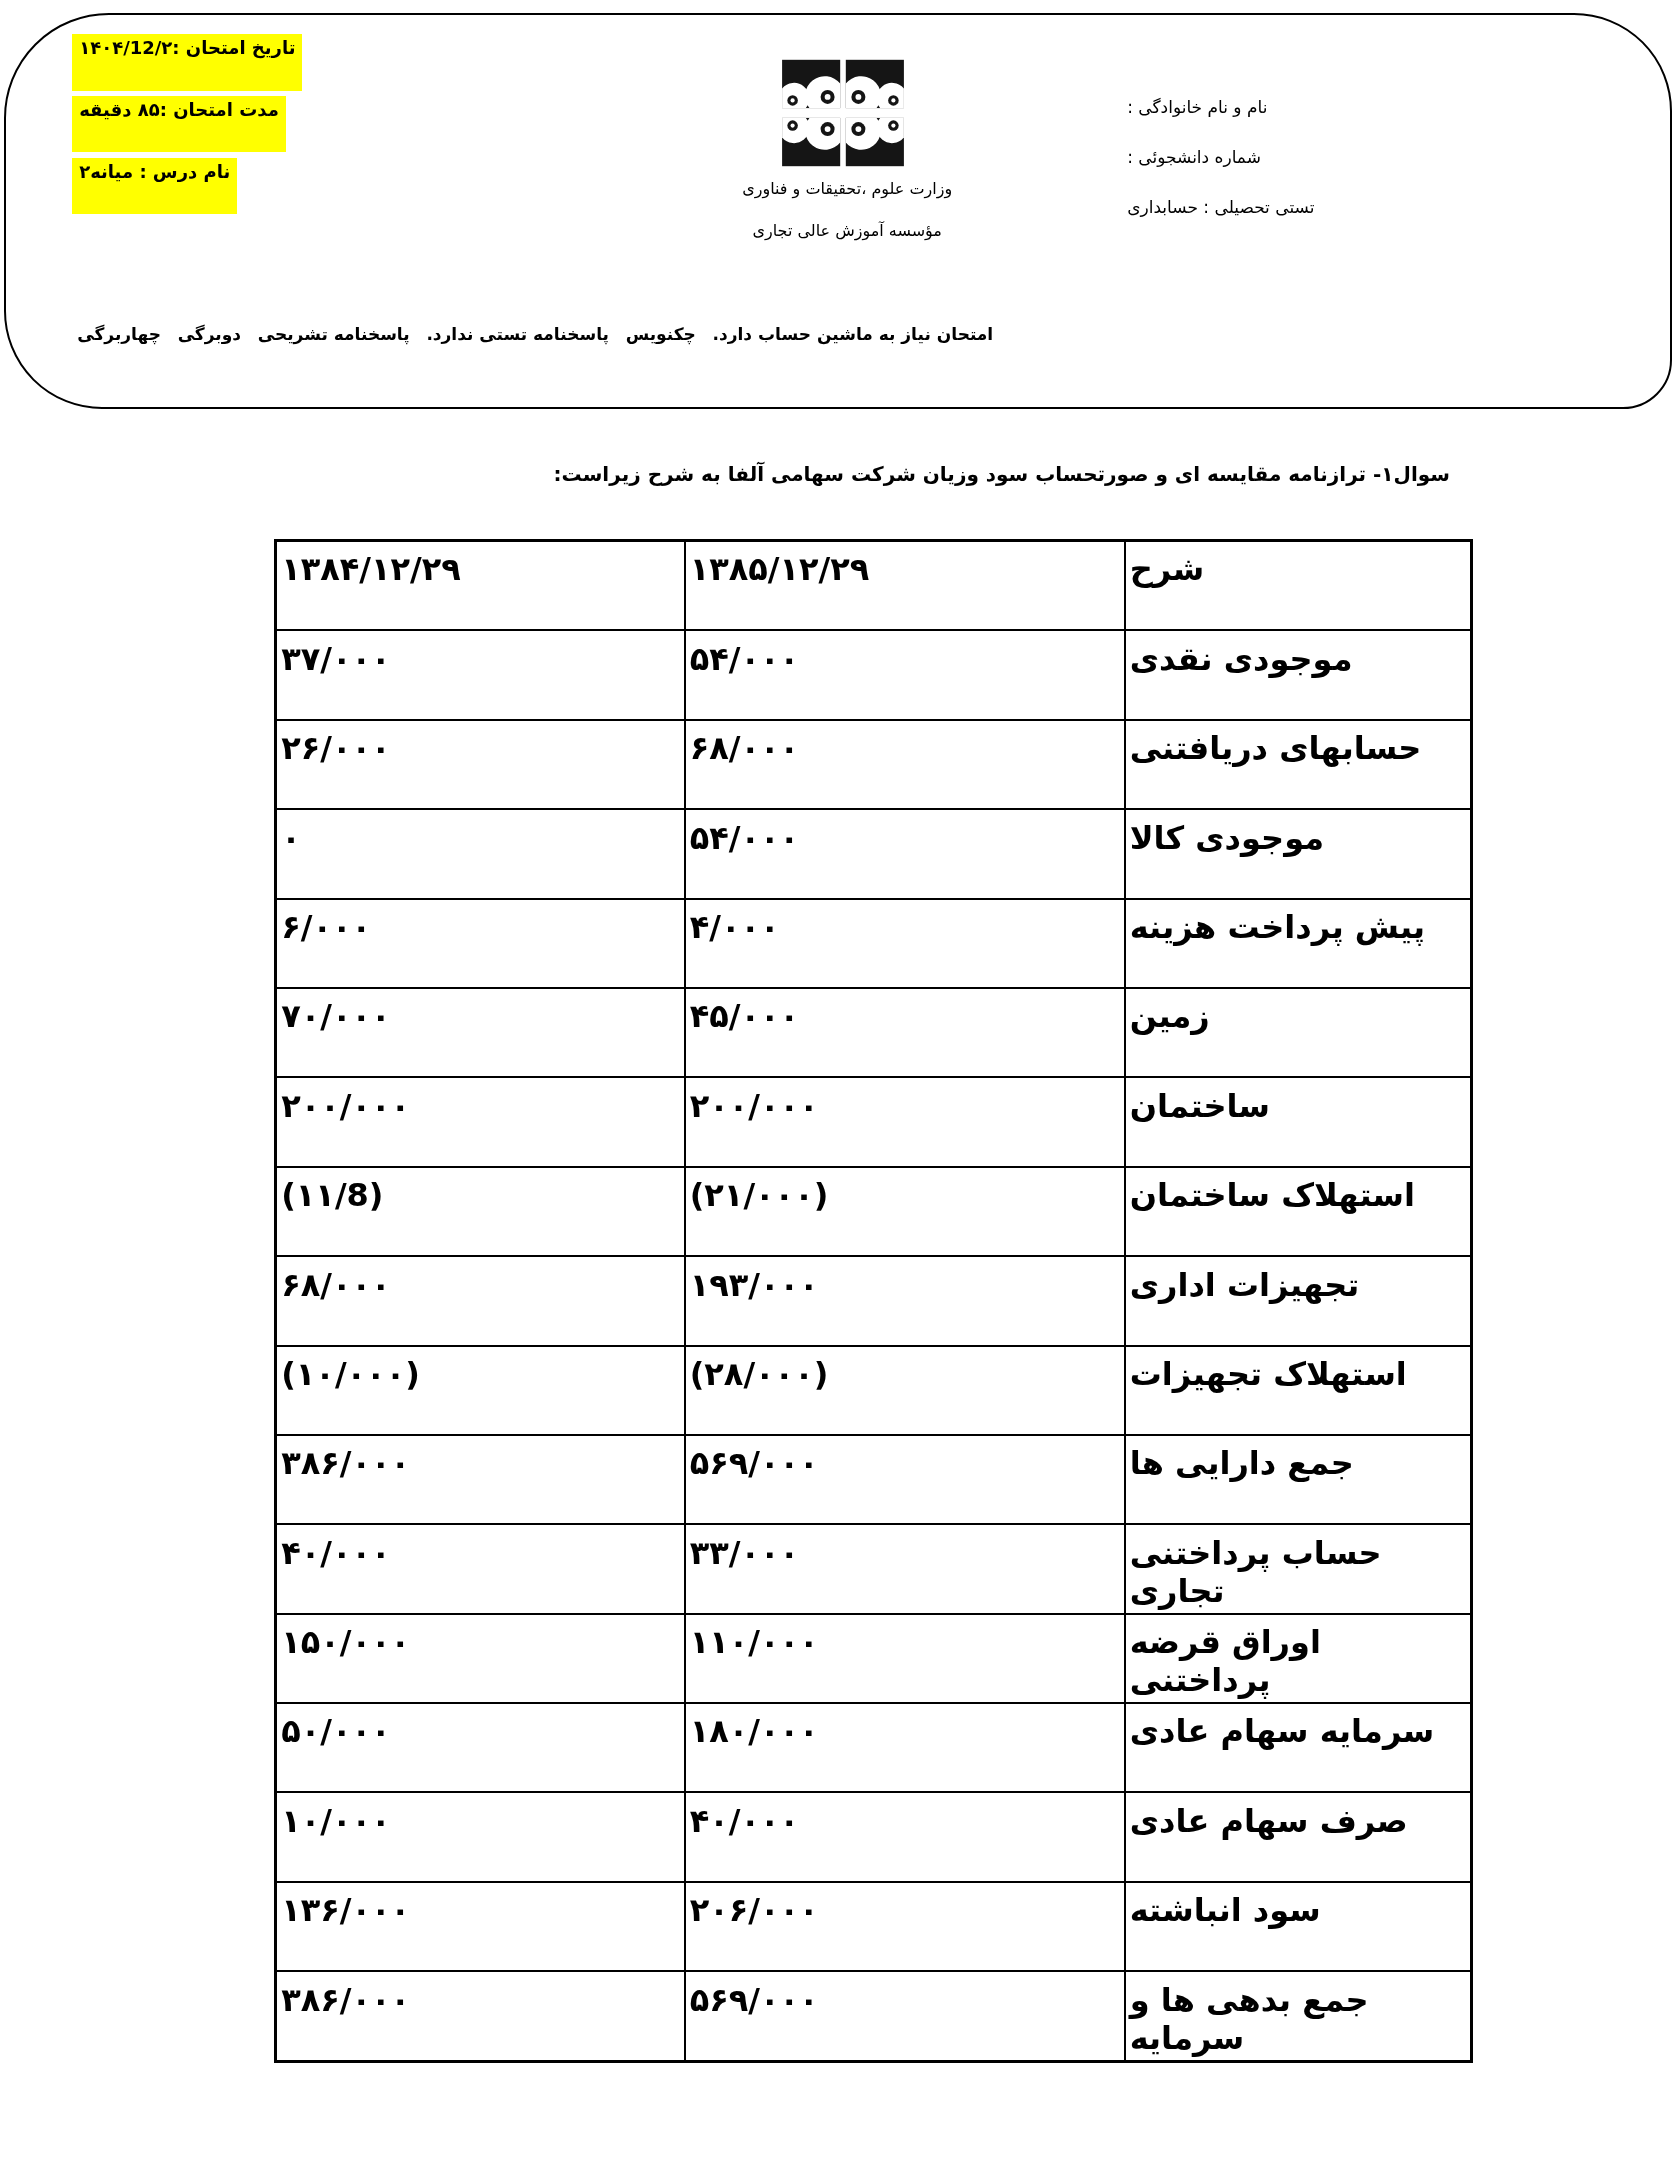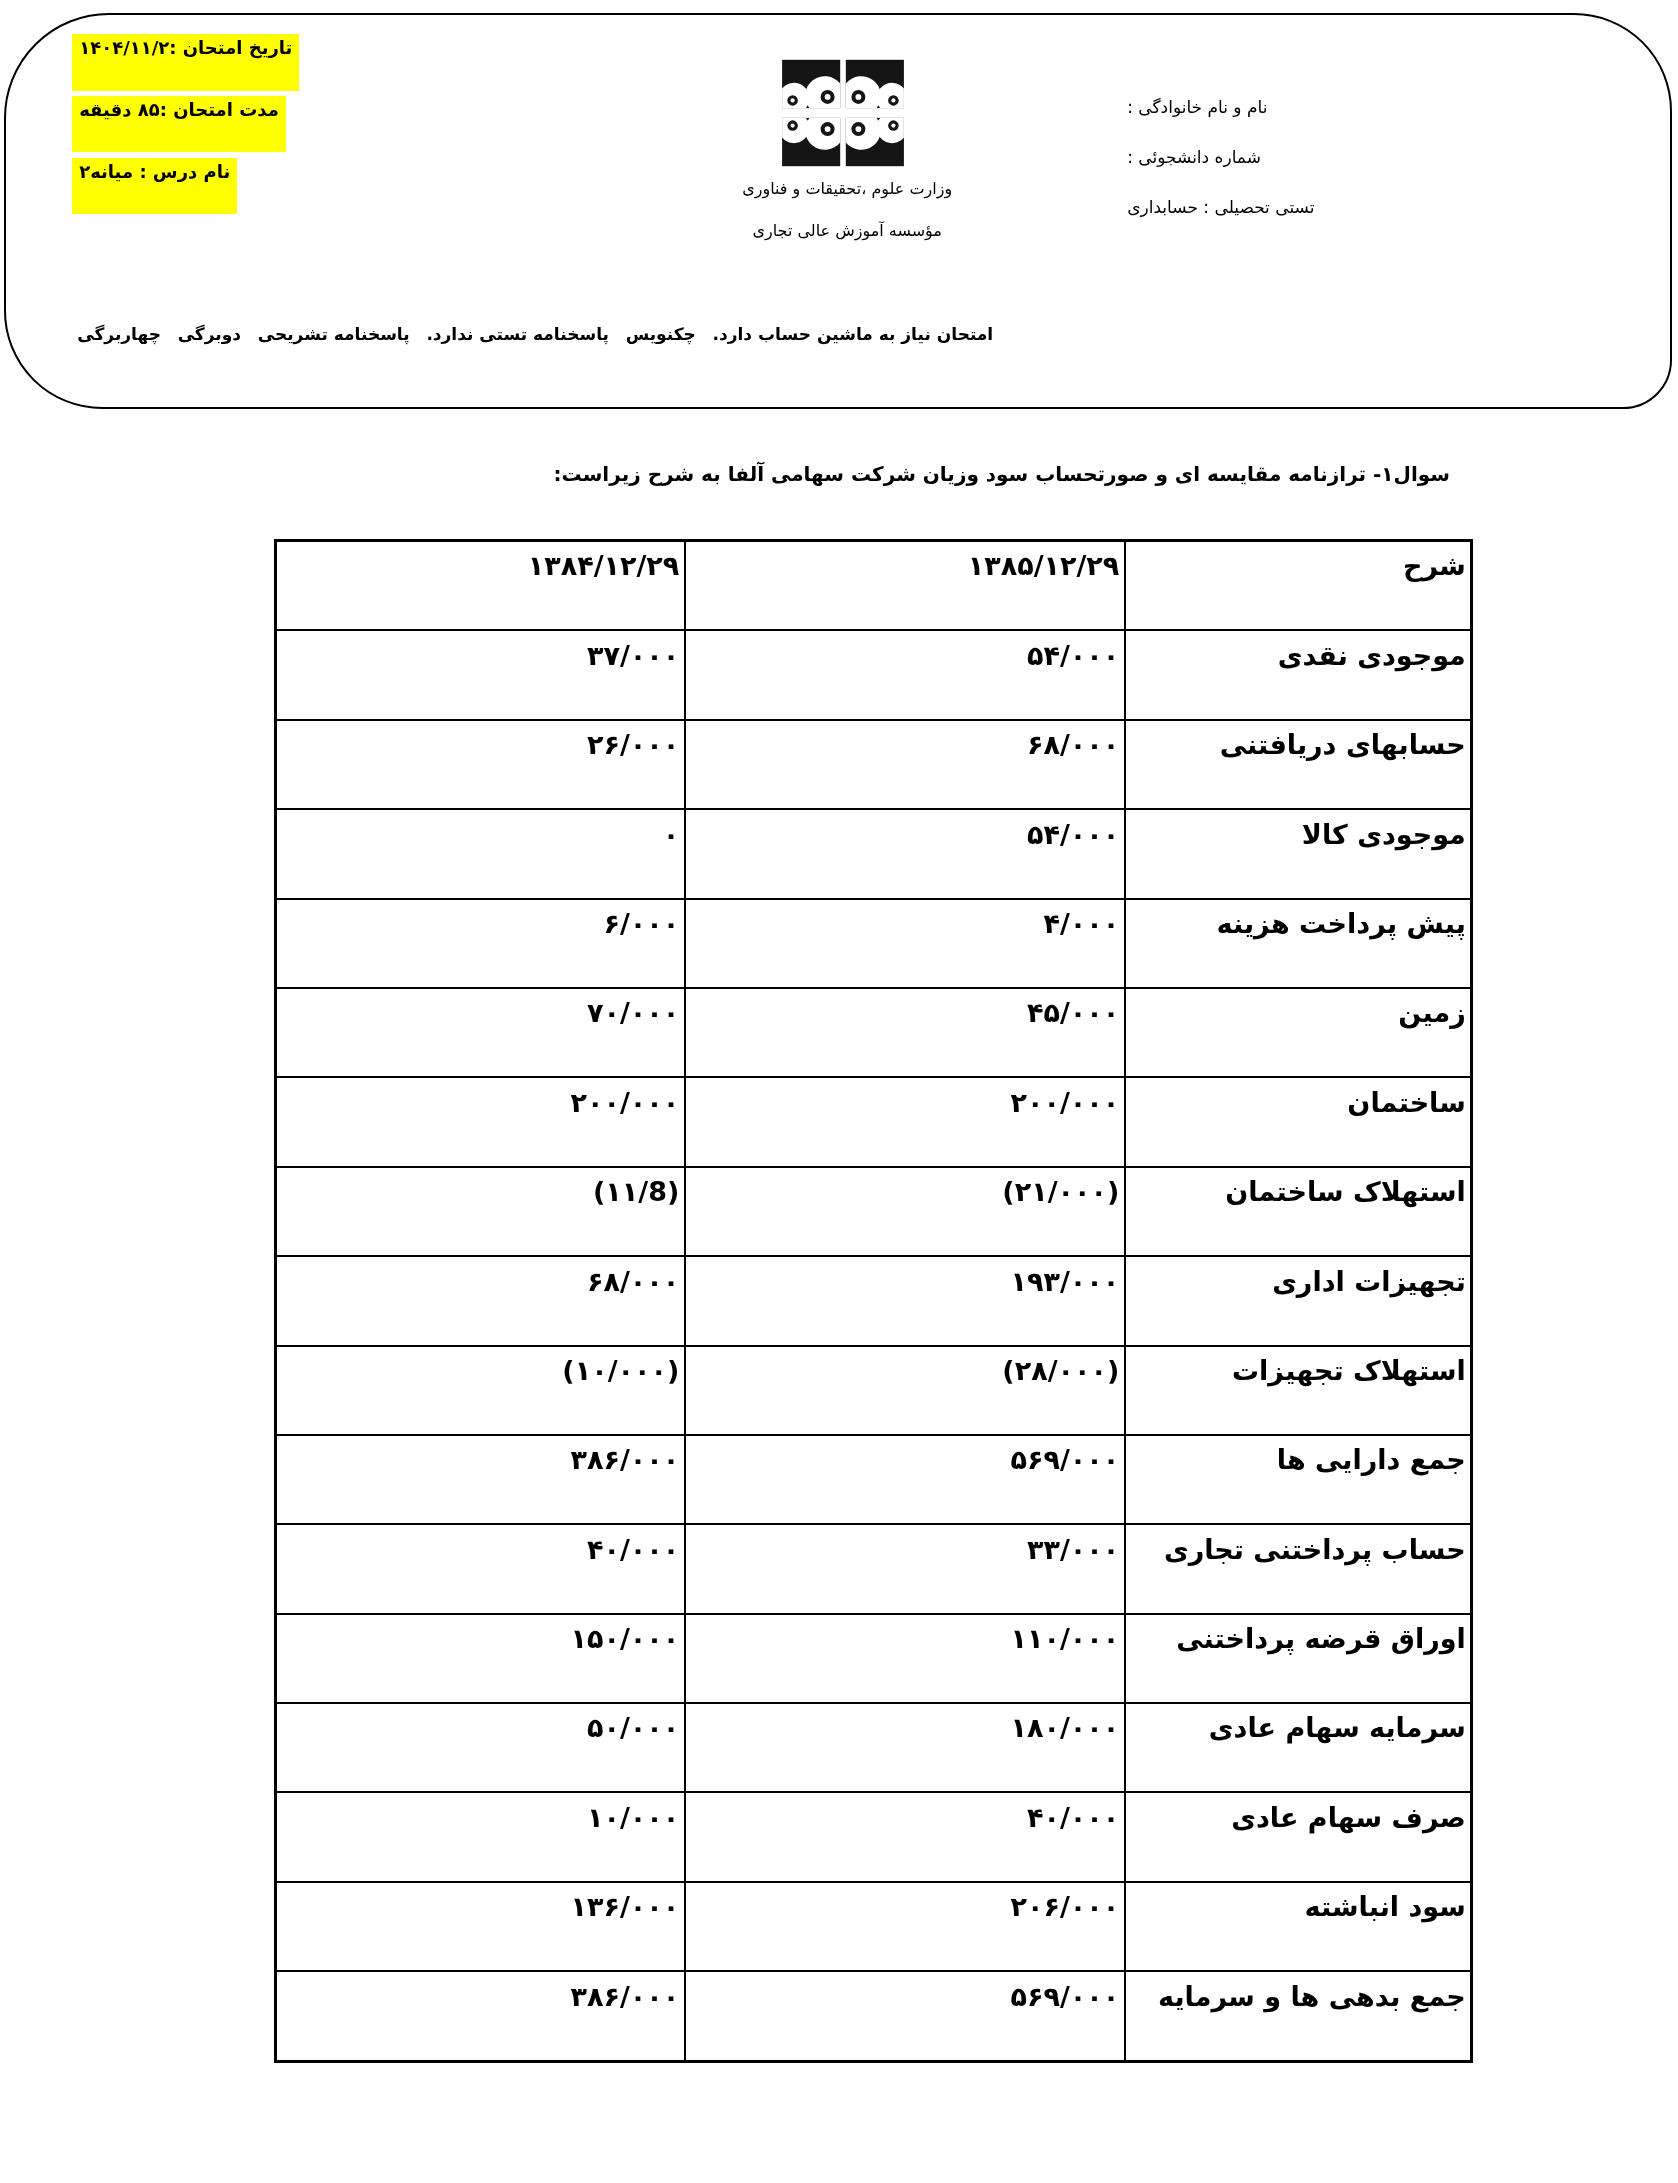--- a/index.html
+++ b/index.html
@@ -89,35 +89,35 @@
     table-layout:fixed;
     direction:rtl;
     border:3.5px solid #000;
   }
   .bs-table th, .bs-table td {
     border-style:solid;
     border-color:#000;
     border-width:2.8px 2.1px;
     height:79px;
     vertical-align:top;
-    text-align:right;
+    text-align:left;
     padding:8.4px 4.2px 0 4.2px;
-    font-size:27px;
+    font-size:32px;
     font-weight:bold;
     direction:rtl;
     overflow:hidden;
   }
 </style>
 </head>
 <body>
 
 <div class="abs header-box">
 
   <div class="abs exam-meta" lang="fa">
-    <span class="hl-line">تاریخ امتحان :۱۴۰۴/۱۱/۲</span>
+    <span class="hl-line">تاریخ امتحان :۱۴۰۴/12/۲</span>
     <span class="hl-line">مدت امتحان :۸۵ دقیقه</span>
     <span class="hl-line">نام درس : میانه۲</span>
   </div>
 
   <div class="abs logo-wrap">
     <svg width="138" height="112" viewBox="0 0 190 160" xmlns="http://www.w3.org/2000/svg">
       <g id="q">
         <rect x="8" y="4" width="83" height="69" fill="#151515"></rect>
         <path d="M91,73 L91,38 A22,22 0 0 0 47,73 Z" fill="#ffffff"></path>
         <circle cx="73" cy="57" r="10" fill="#151515"></circle>

